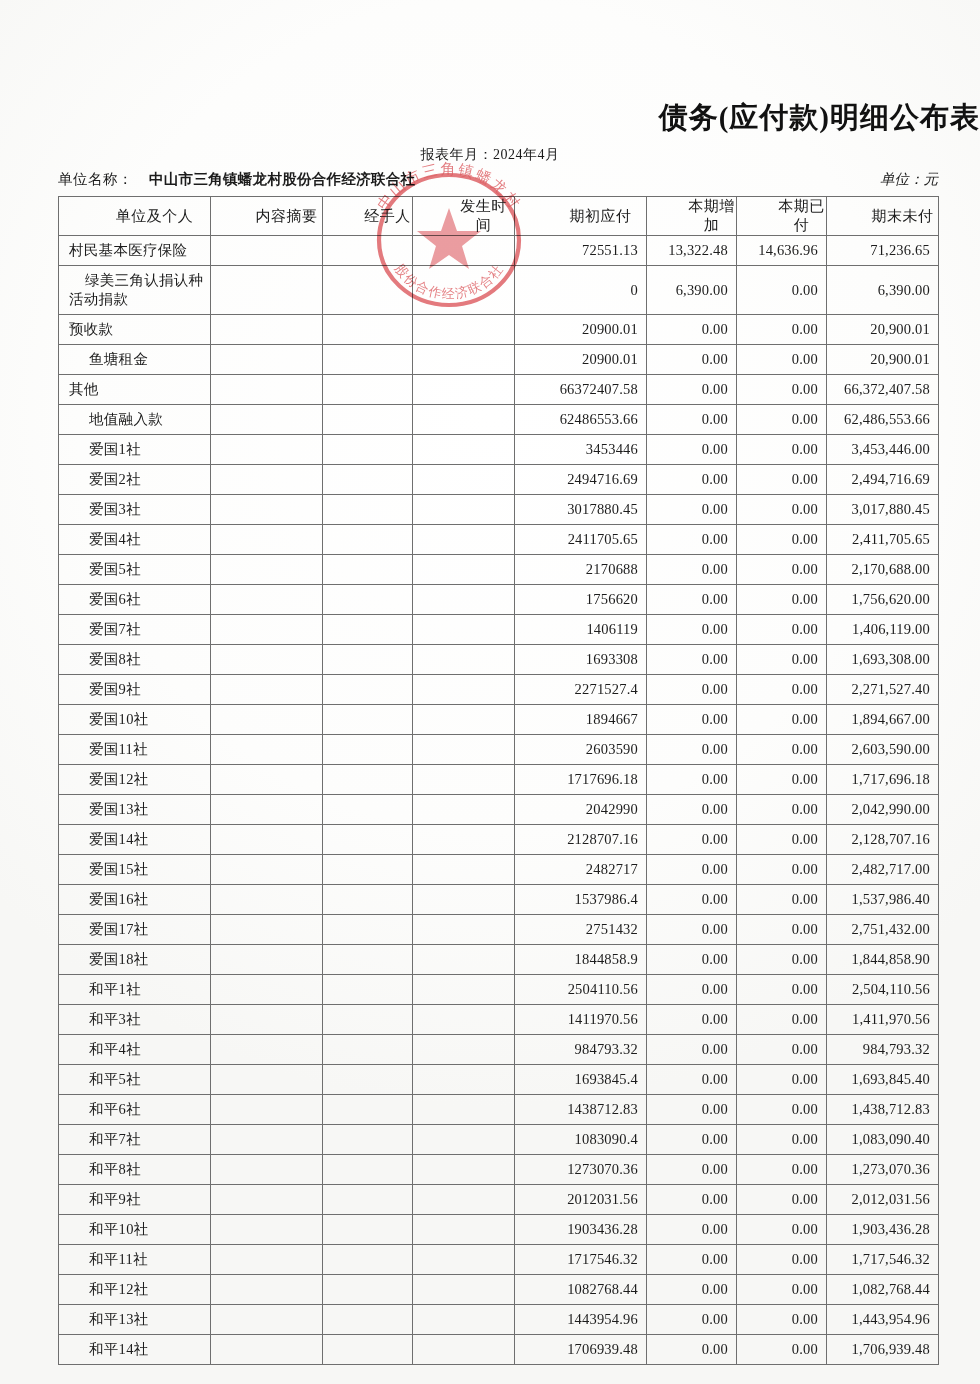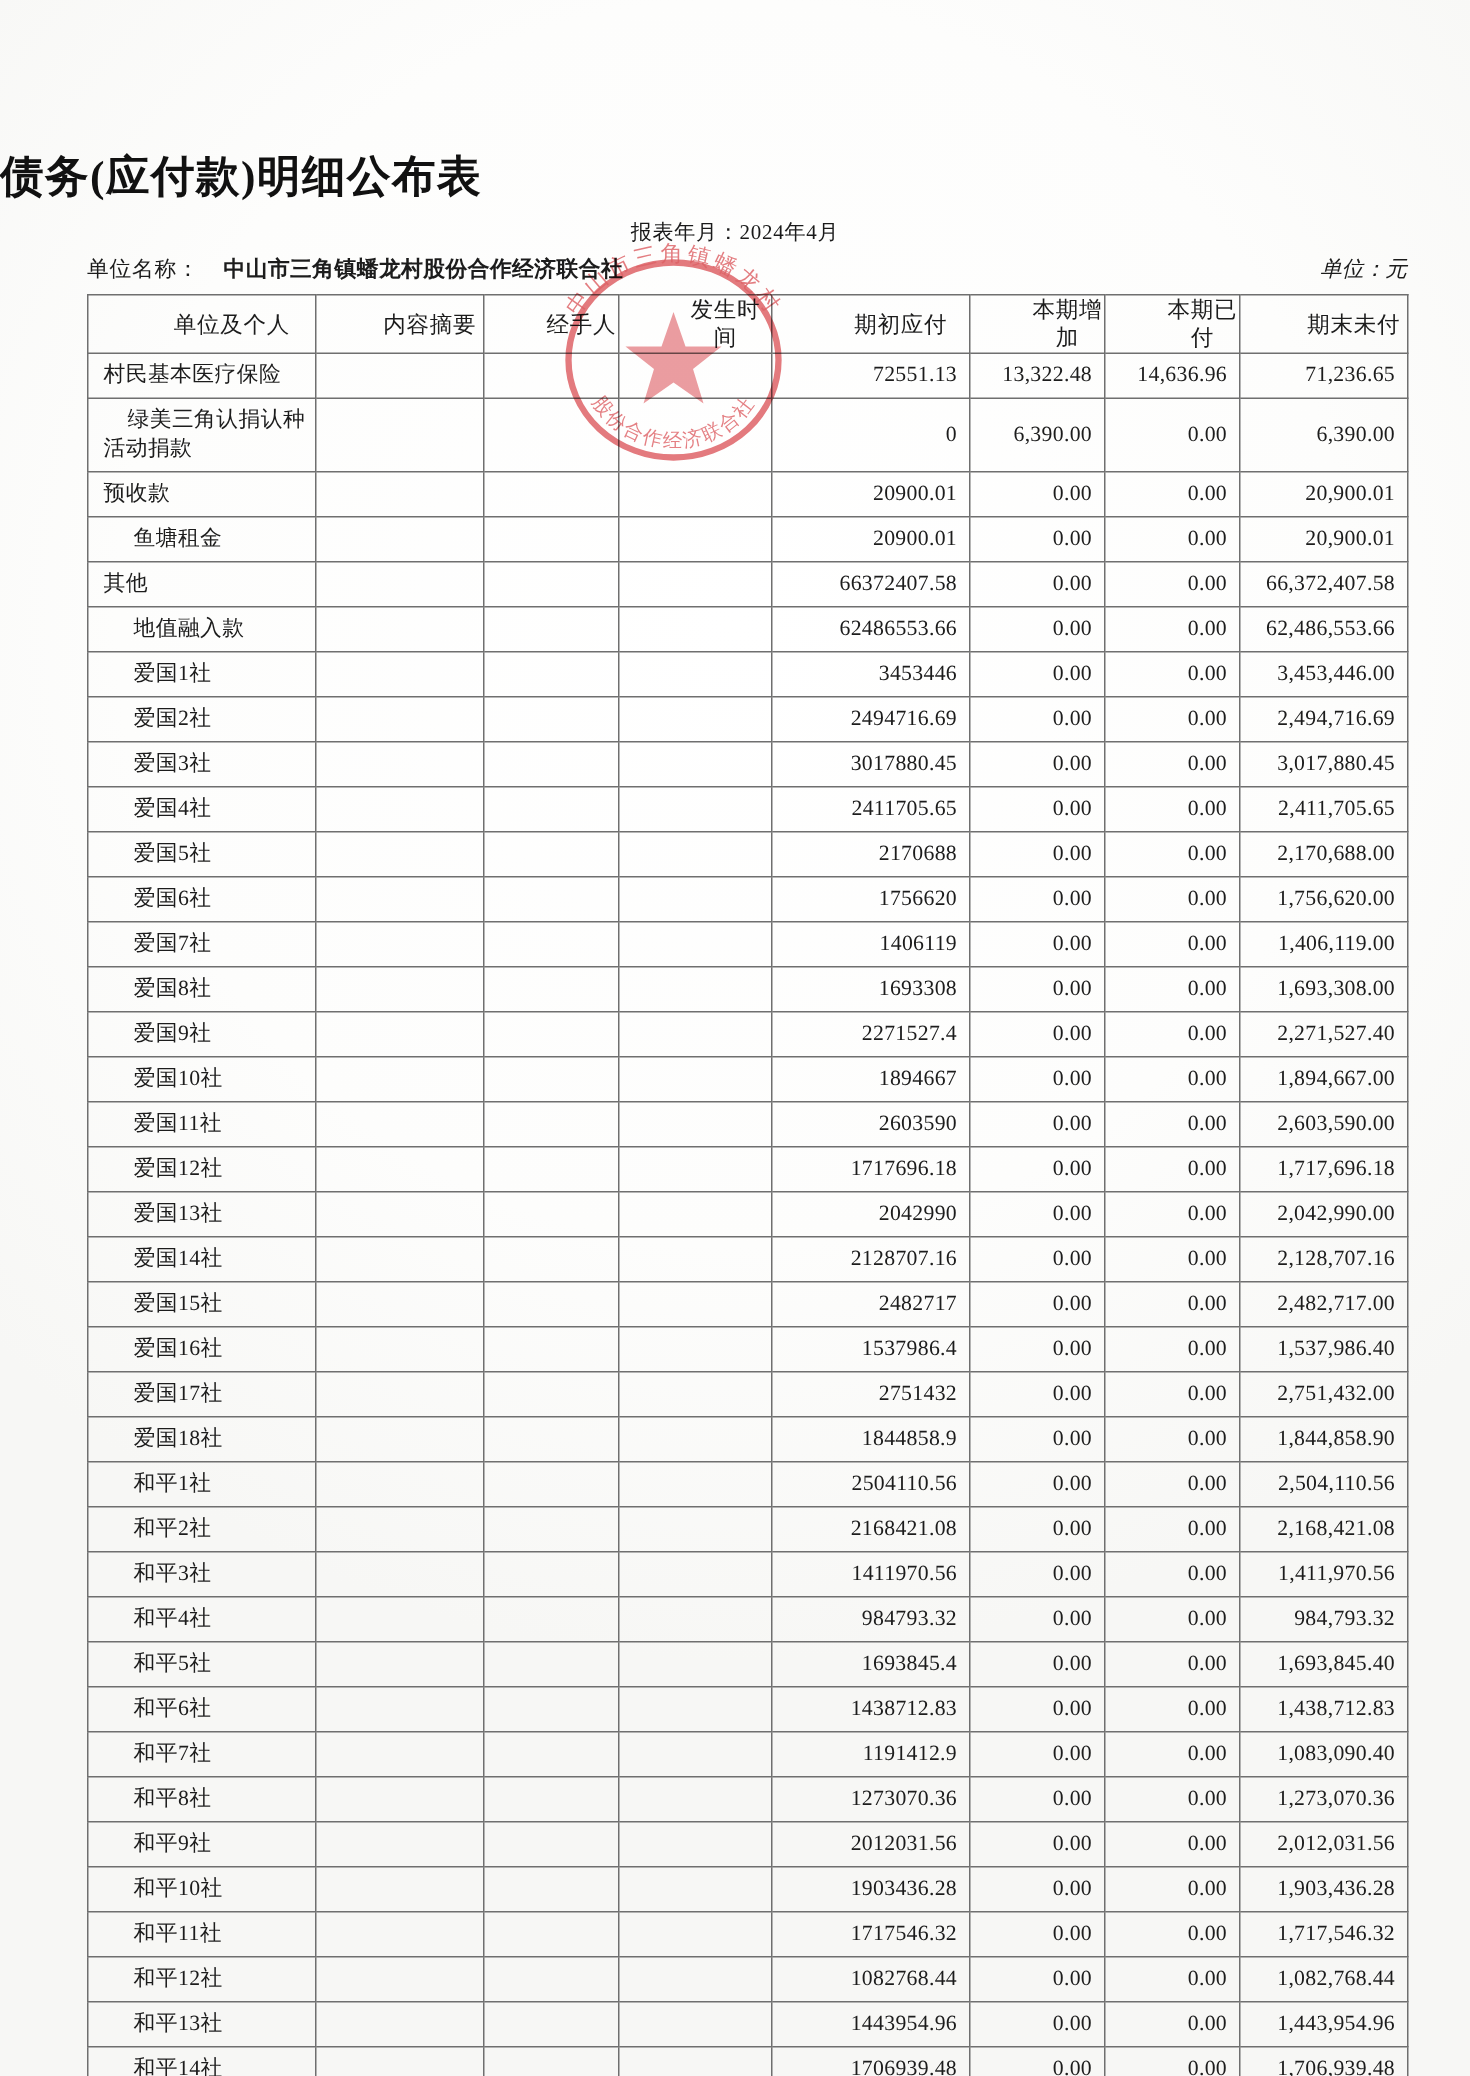--- a/index.html
+++ b/index.html
@@ -28,21 +28,21 @@
     position: absolute;
     inset: 0;
   }
 
   
   .title {
     position: absolute;
     top: 98px;
     left: 0;
     width: 980px;
-    text-align: left;
+    text-align: right;
     font-size: 29px;
     font-weight: bold;
     letter-spacing: 1px;
     color: #111;
   }
   .report-period {
     position: absolute;
     top: 146px;
     left: 0;
     width: 980px;
@@ -850,46 +850,20 @@
           </td>
           <td>
             <span class="num">0.00</span>
           </td>
           <td>
             <span class="num">2,504,110.56</span>
           </td>
         </tr>
         <tr>
           <td>
-            <span class="lbl indent">和平2社</span>
-          </td>
-          <td>
-            <span class="lbl center"></span>
-          </td>
-          <td>
-            <span class="lbl center"></span>
-          </td>
-          <td>
-            <span class="lbl center"></span>
-          </td>
-          <td>
-            <span class="num">2168421.08</span>
-          </td>
-          <td>
-            <span class="num">0.00</span>
-          </td>
-          <td>
-            <span class="num">0.00</span>
-          </td>
-          <td>
-            <span class="num">2,168,421.08</span>
-          </td>
-        </tr>
-        <tr>
-          <td>
             <span class="lbl indent">和平3社</span>
           </td>
           <td>
             <span class="lbl center"></span>
           </td>
           <td>
             <span class="lbl center"></span>
           </td>
           <td>
             <span class="lbl center"></span>
@@ -992,21 +966,21 @@
           <td>
             <span class="lbl center"></span>
           </td>
           <td>
             <span class="lbl center"></span>
           </td>
           <td>
             <span class="lbl center"></span>
           </td>
           <td>
-            <span class="num">1191412.9</span>
+            <span class="num">1083090.4</span>
           </td>
           <td>
             <span class="num">0.00</span>
           </td>
           <td>
             <span class="num">0.00</span>
           </td>
           <td>
             <span class="num">1,083,090.40</span>
           </td>

